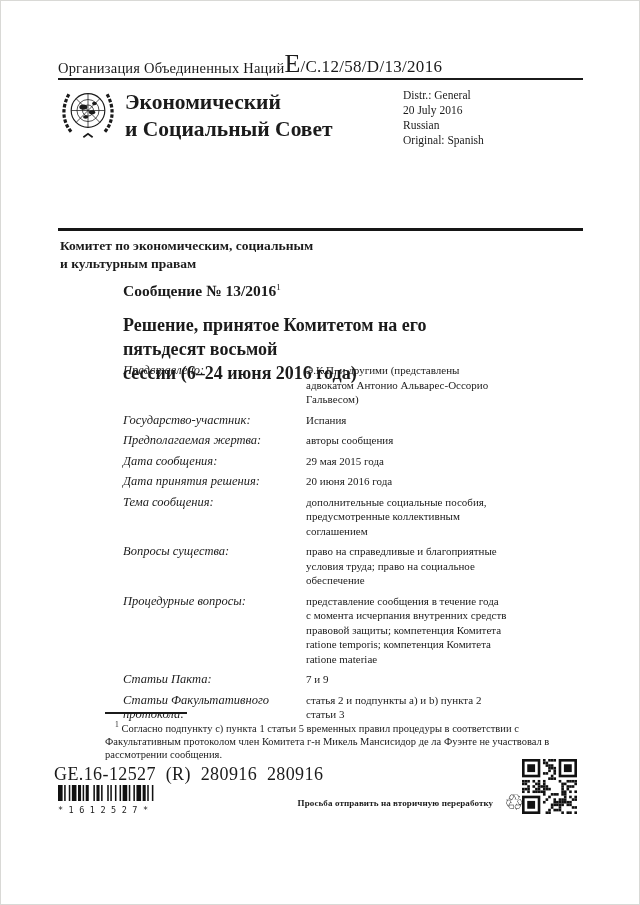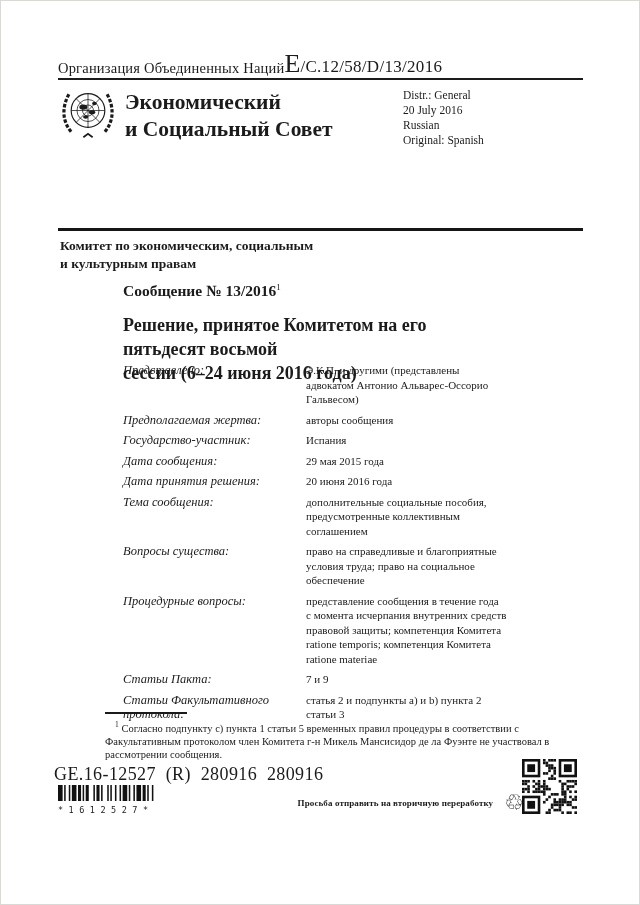--- a/index.html
+++ b/index.html
@@ -140,26 +140,26 @@
 сессии (6–24 июня 2016 года)</div>
 
   <div class="fields">
     <div class="field-row">
       <div class="field-label">Представлено:</div>
       <div class="field-value">Э.К.П. и другими (представлены
 адвокатом Антонио Альварес-Оссорио
 Гальвесом)</div>
     </div>
     <div class="field-row">
+      <div class="field-label">Государство-участник:</div>
+      <div class="field-value">Испания</div>
+    </div>
+    <div class="field-row">
       <div class="field-label">Предполагаемая жертва:</div>
       <div class="field-value">авторы сообщения</div>
-    </div>
-    <div class="field-row">
-      <div class="field-label">Государство-участник:</div>
-      <div class="field-value">Испания</div>
     </div>
     <div class="field-row">
       <div class="field-label">Дата сообщения:</div>
       <div class="field-value">29 мая 2015 года</div>
     </div>
     <div class="field-row">
       <div class="field-label">Дата принятия решения:</div>
       <div class="field-value">20 июня 2016 года</div>
     </div>
     <div class="field-row">

